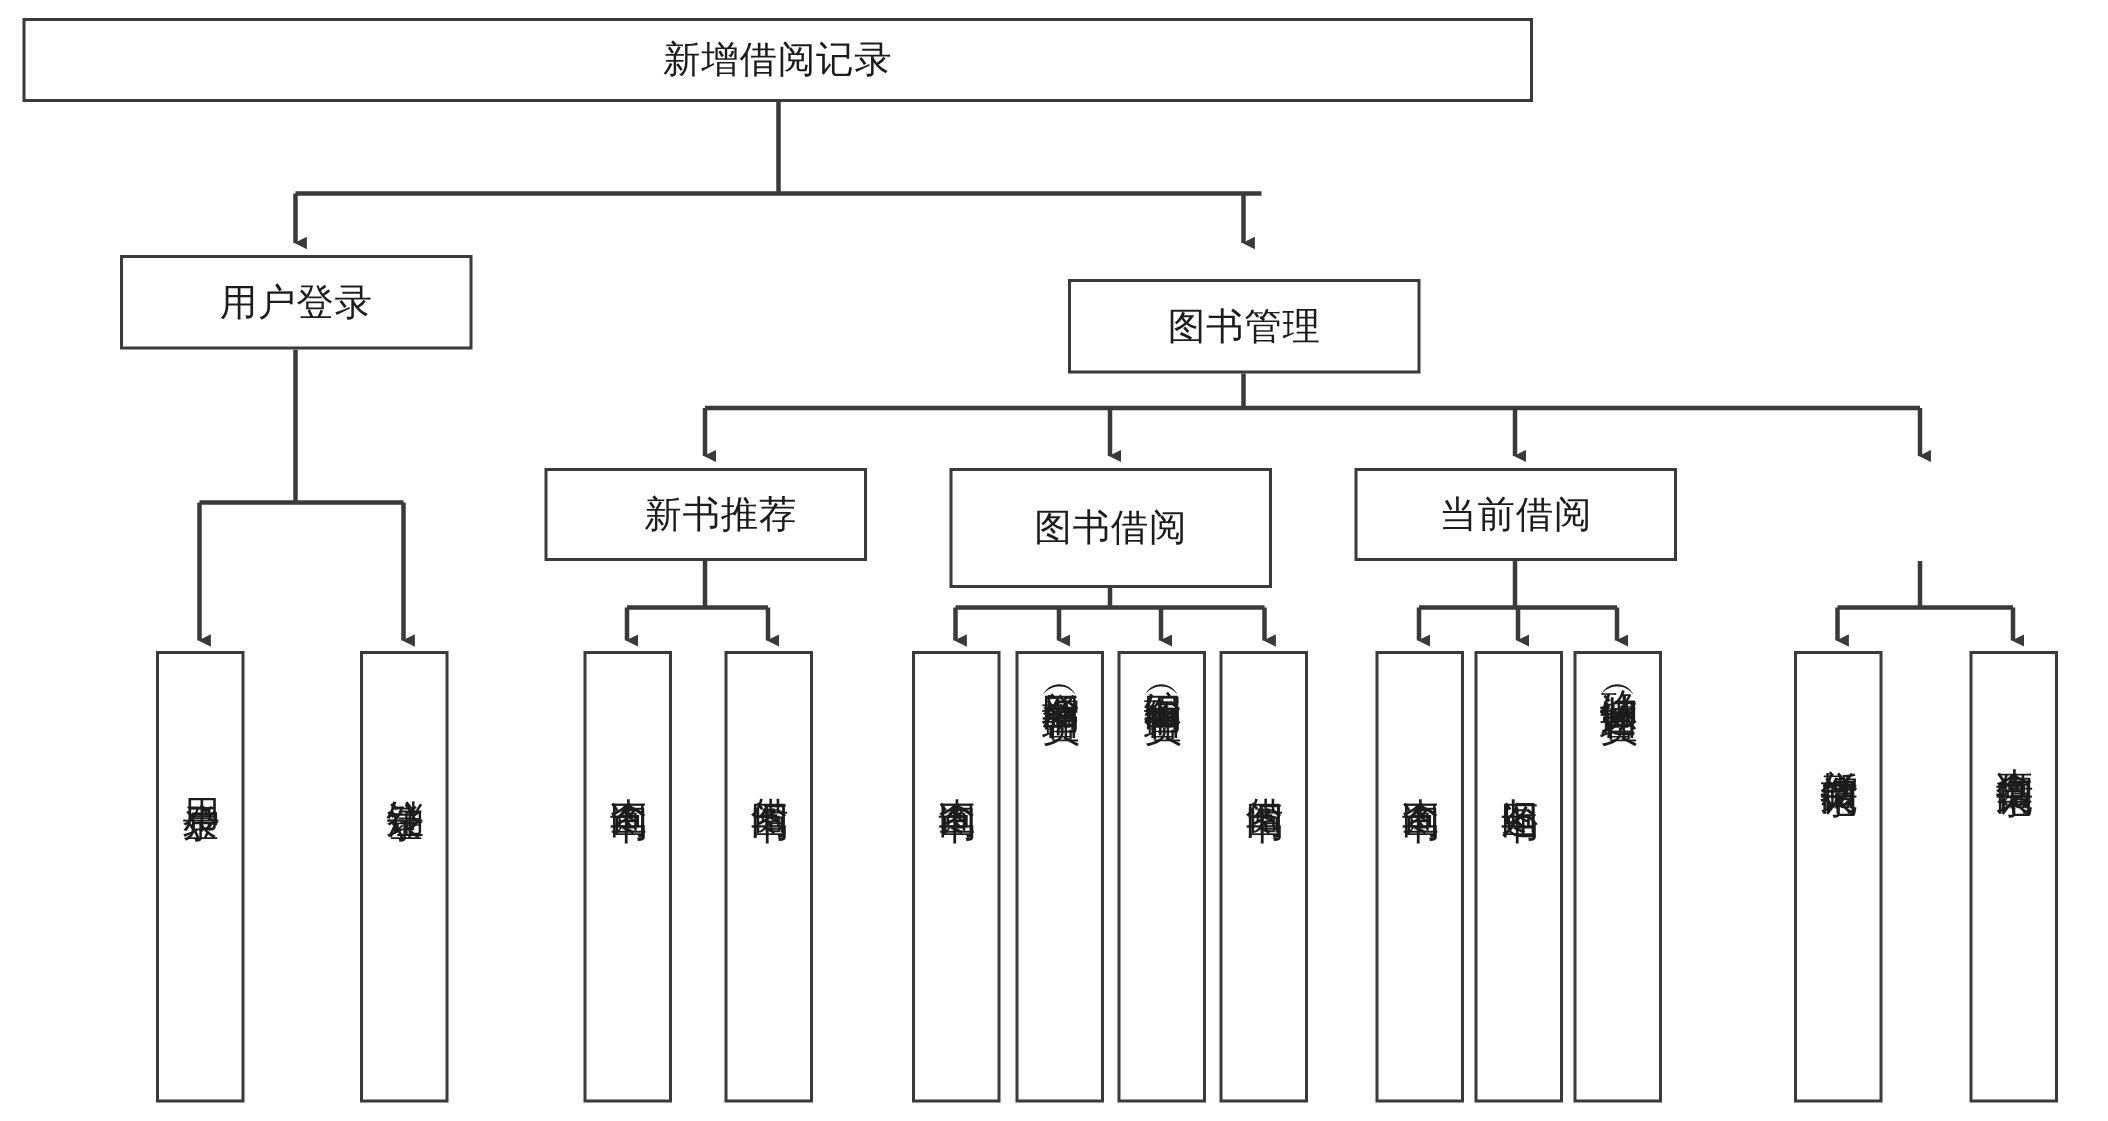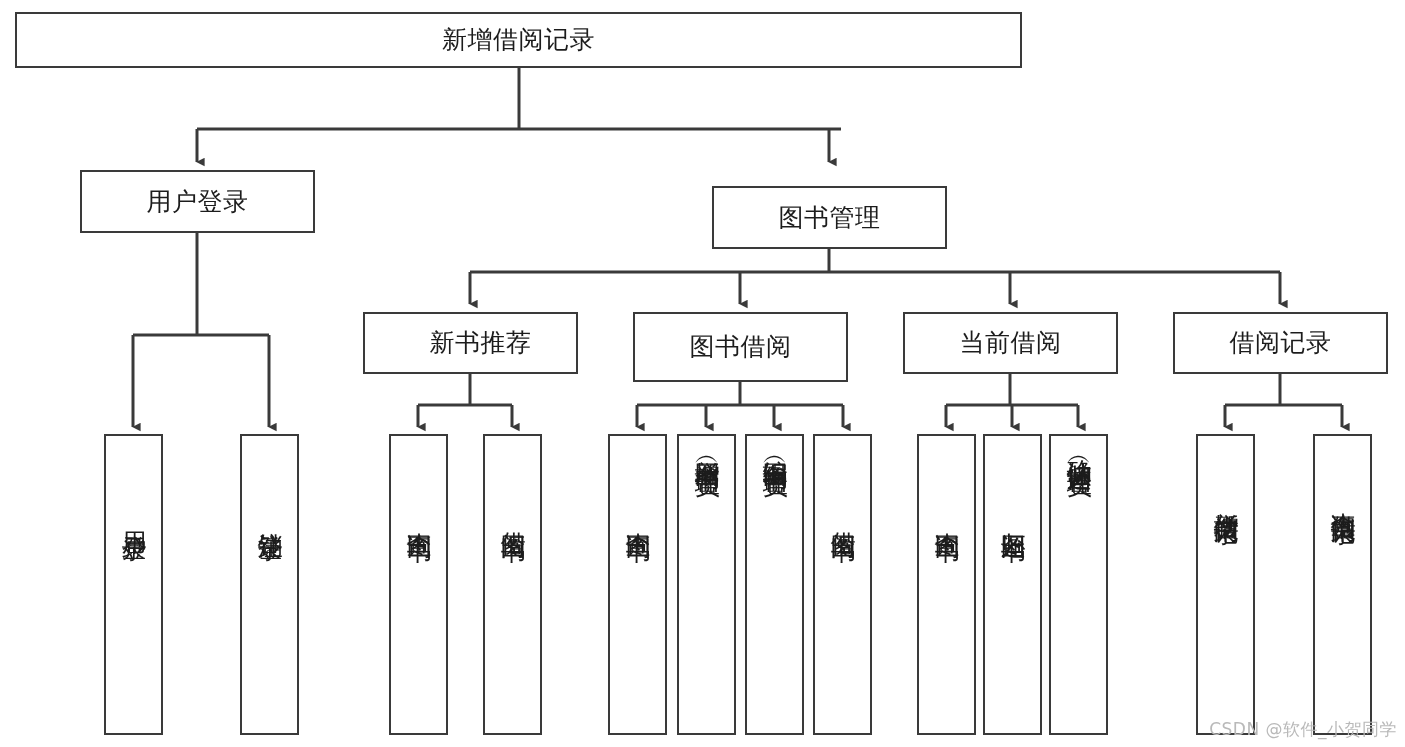--- a/index.html
+++ b/index.html
@@ -140,29 +140,26 @@
   <div class="node horiz" style="left:80px; top:170px; width:235px; height:63px;">
     <span class="label">用户登录</span>
   </div>
   <div class="node horiz" style="left:712px; top:186px; width:235px; height:63px;">
     <span class="label">图书管理</span>
   </div>
 
   <div class="node horiz" style="left:363px; top:312px; width:215px; height:62px;padding-left:20px;">
     <span class="label">新书推荐</span>
   </div>
-  <div class="node horiz" style="left:633px; top:312px; width:215px; height:70px;">
+  <div class="node horiz" style="left:633px; top:312px; width:215px; height:80px;">
     <span class="label">图书借阅</span>
   </div>
   <div class="node horiz" style="left:903px; top:312px; width:215px; height:62px;text-align:center;">
     <span class="label">当前借阅</span>
   </div>
-  <div class="node horiz" style="left:1173px; top:312px; width:215px; height:62px;">
-    <span class="label">借阅记录</span>
-  </div>
 
   <div class="node vert mid" style="left:104px; top:434px; width:59px; height:301px;">
     <span class="label">用户登录</span>
   </div>
   <div class="node vert mid" style="left:240px; top:434px; width:59px; height:301px;">
     <span class="label">注销登录</span>
   </div>
 
   <div class="node vert mid" style="left:389px; top:434px; width:59px; height:301px;">
     <span class="label">查询图书</span>
@@ -194,14 +191,13 @@
     <span class="label">确认归还（管理员）</span>
   </div>
 
   <div class="node vert mid2" style="left:1196px; top:434px; width:59px; height:301px;">
     <span class="label">新增借阅记录</span>
   </div>
   <div class="node vert mid2" style="left:1313px; top:434px; width:59px; height:301px;">
     <span class="label">查询借阅记录</span>
   </div>
 
-  <div class="watermark">CSDN @软件_小贺同学</div>
 </div>
 
 </body></html>

